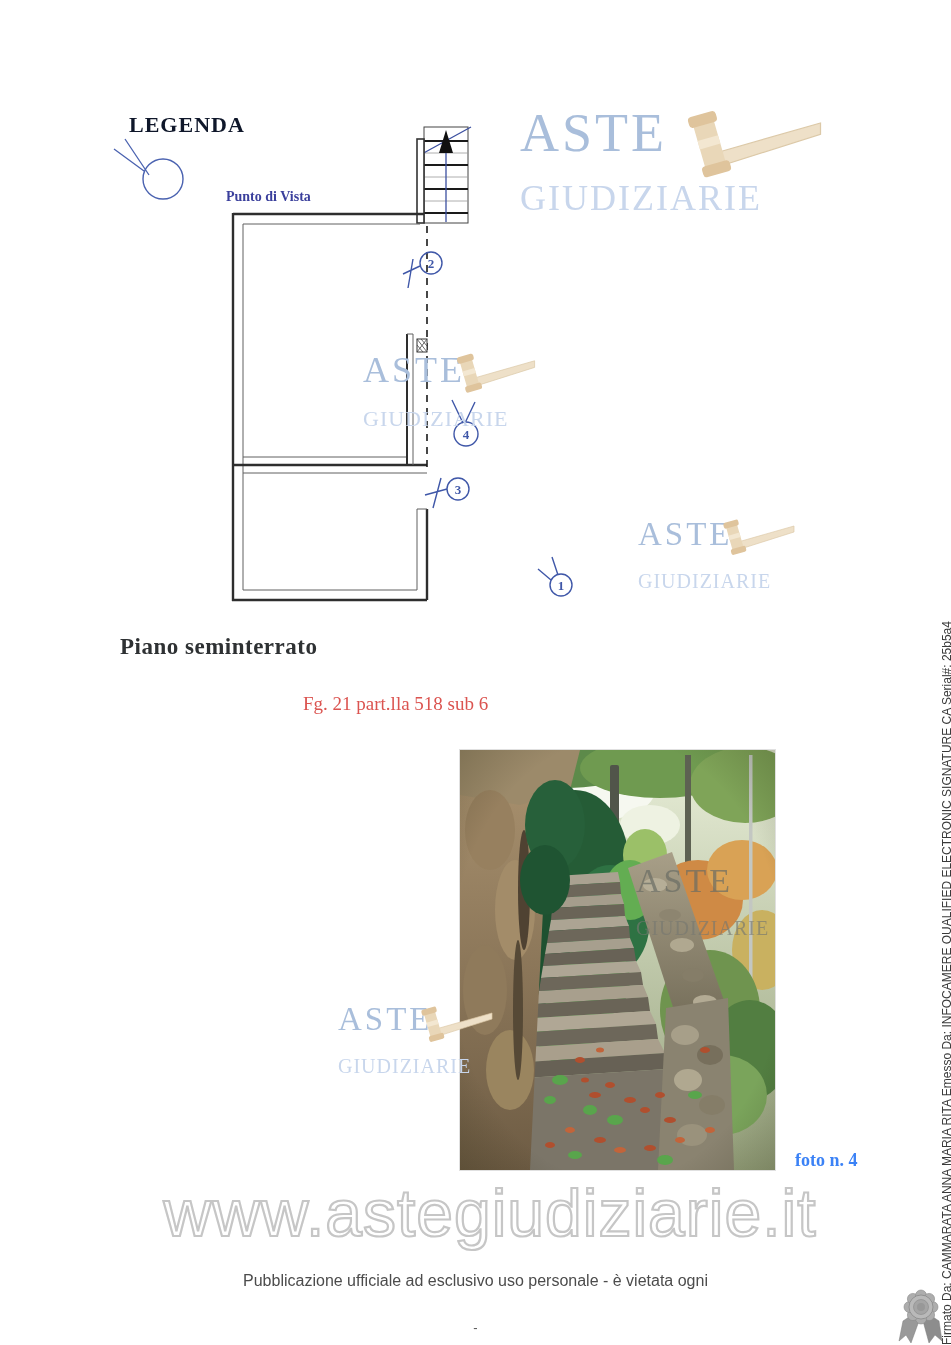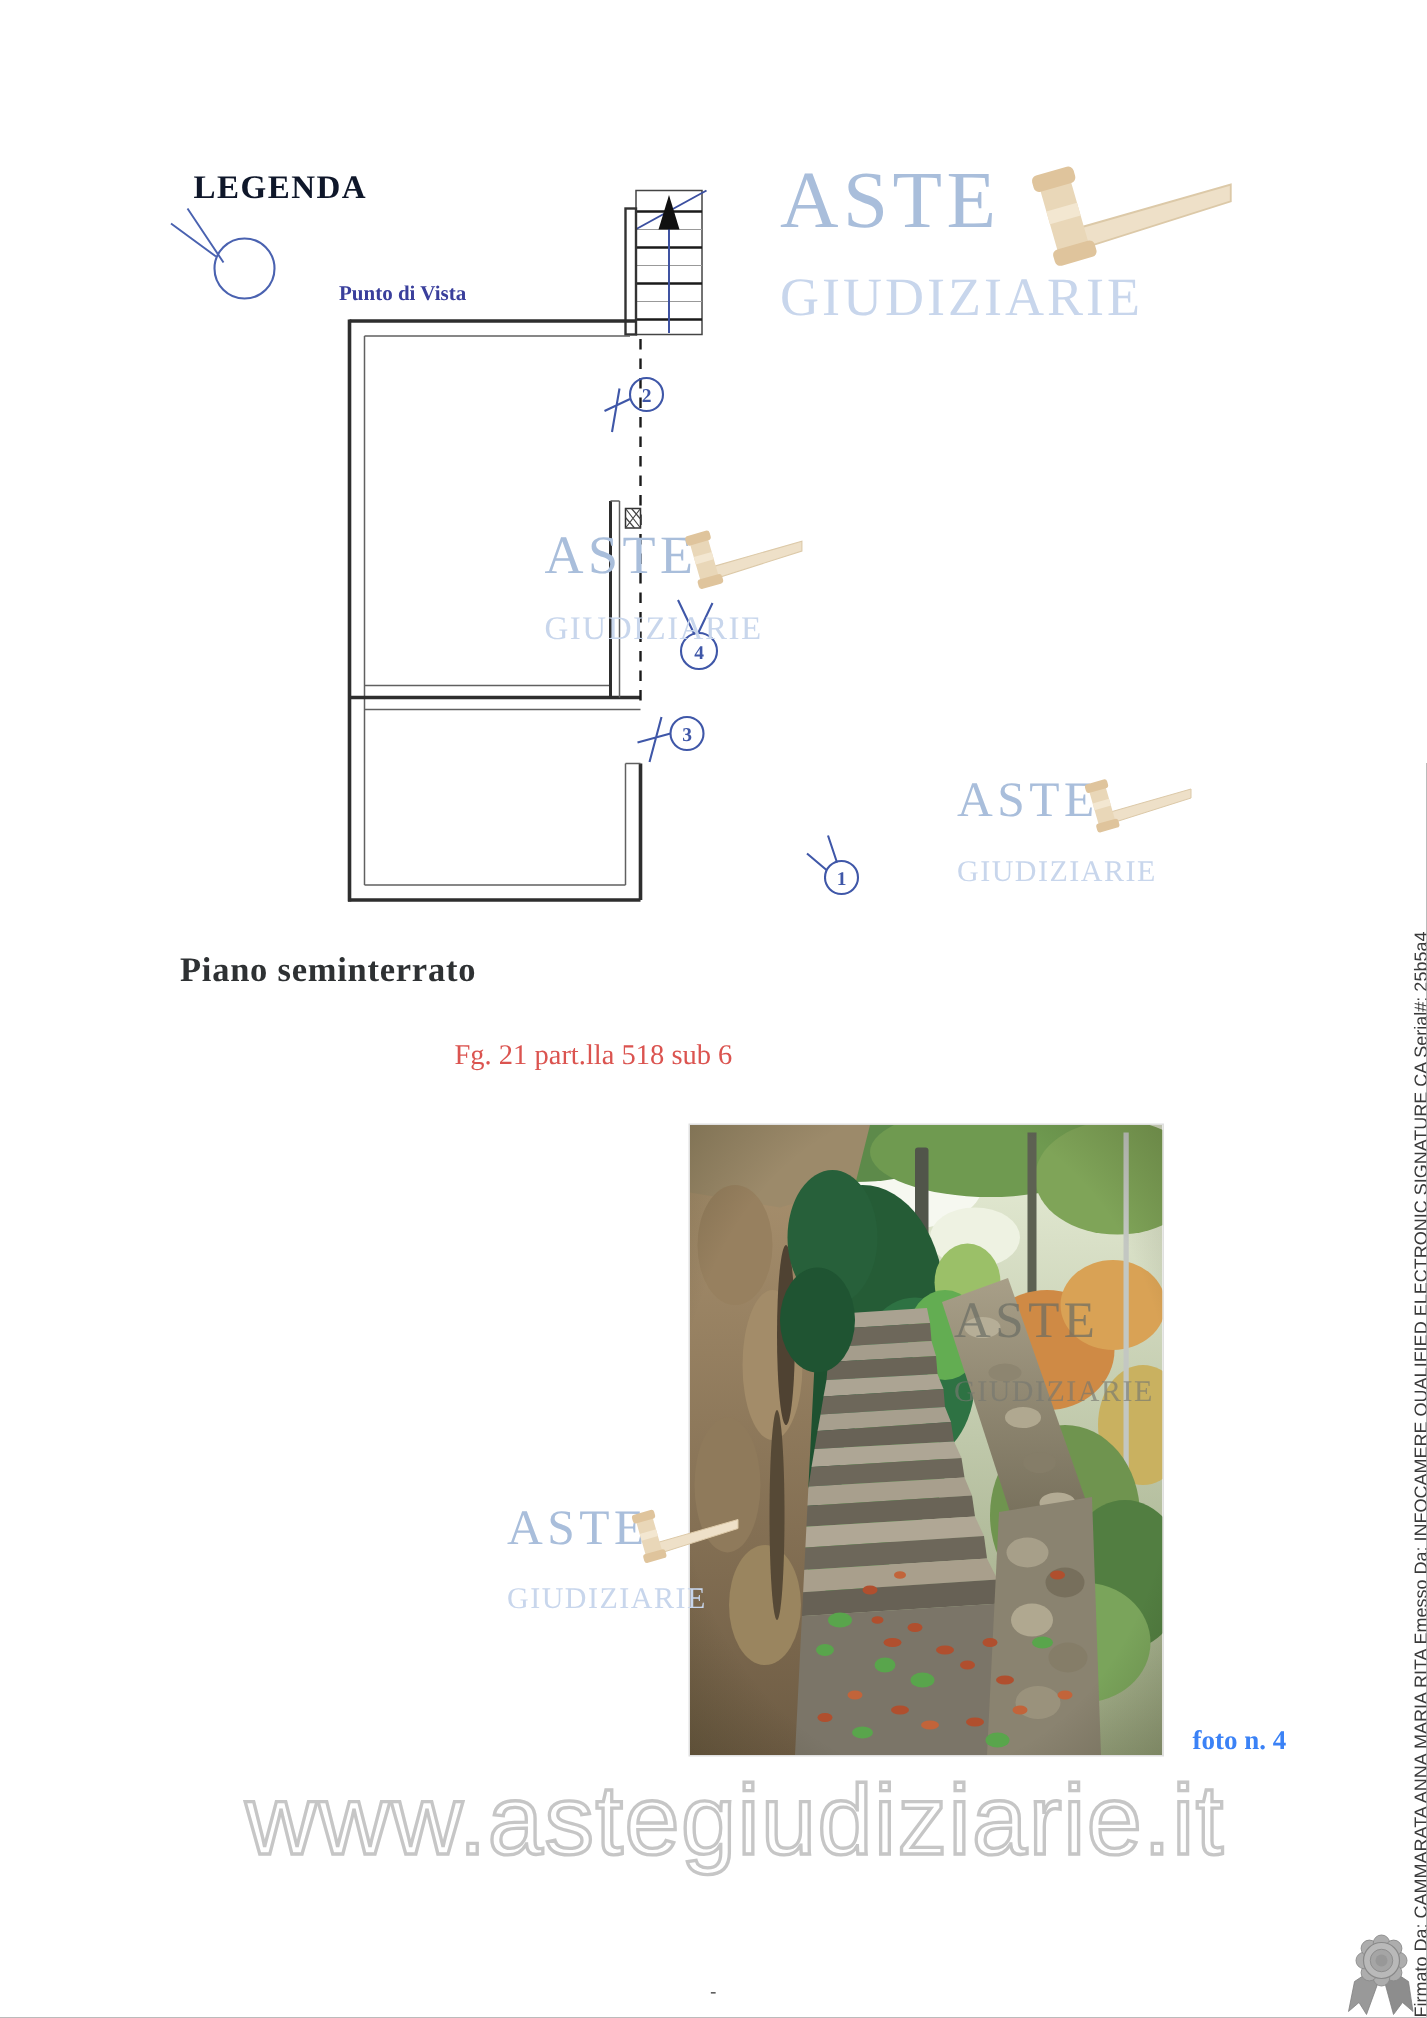--- a/index.html
+++ b/index.html
@@ -284,20 +284,21 @@
 
   <div class="abs floor-caption">Piano seminterrato</div>
   <div class="abs cad-ref">Fg. 21 part.lla 518 sub 6</div>
   <div class="abs photo-caption">foto n. 4</div>
 
   <svg class="abs url-wm" width="680" height="100" viewBox="0 0 680 100">
     <text x="340" y="68" text-anchor="middle" font-family="Liberation Sans, sans-serif" font-size="66" letter-spacing="1" fill="#ffffff" stroke="#c6c6c6" stroke-width="2.2">www.astegiudiziarie.it</text>
   </svg>
 
   <div class="abs footer">
+    <div>Pubblicazione ufficiale ad esclusivo uso personale - è vietata ogni</div>
   </div>
   <div class="abs page-mark">-</div>
 
   <div class="abs vsig">Firmato Da: CAMMARATA ANNA MARIA RITA Emesso Da: INFOCAMERE QUALIFIED ELECTRONIC SIGNATURE CA Serial#: 25b5a4</div>
 
   <svg class="abs" style="left:893px;top:1283px;" width="56" height="62" viewBox="0 0 56 62">
     <polygon points="16,34 26,38 18,60 13,52 6,58 10,38" fill="#999999" stroke="#7d7d7d" stroke-width="0.5"></polygon>
     <polygon points="40,34 30,38 36,60 42,52 49,58 46,38" fill="#8d8d8d" stroke="#7d7d7d" stroke-width="0.5"></polygon>
     <g fill="#adadad" stroke="#8a8a8a" stroke-width="0.6">
       <circle cx="39.5" cy="24" r="5.5"></circle>

